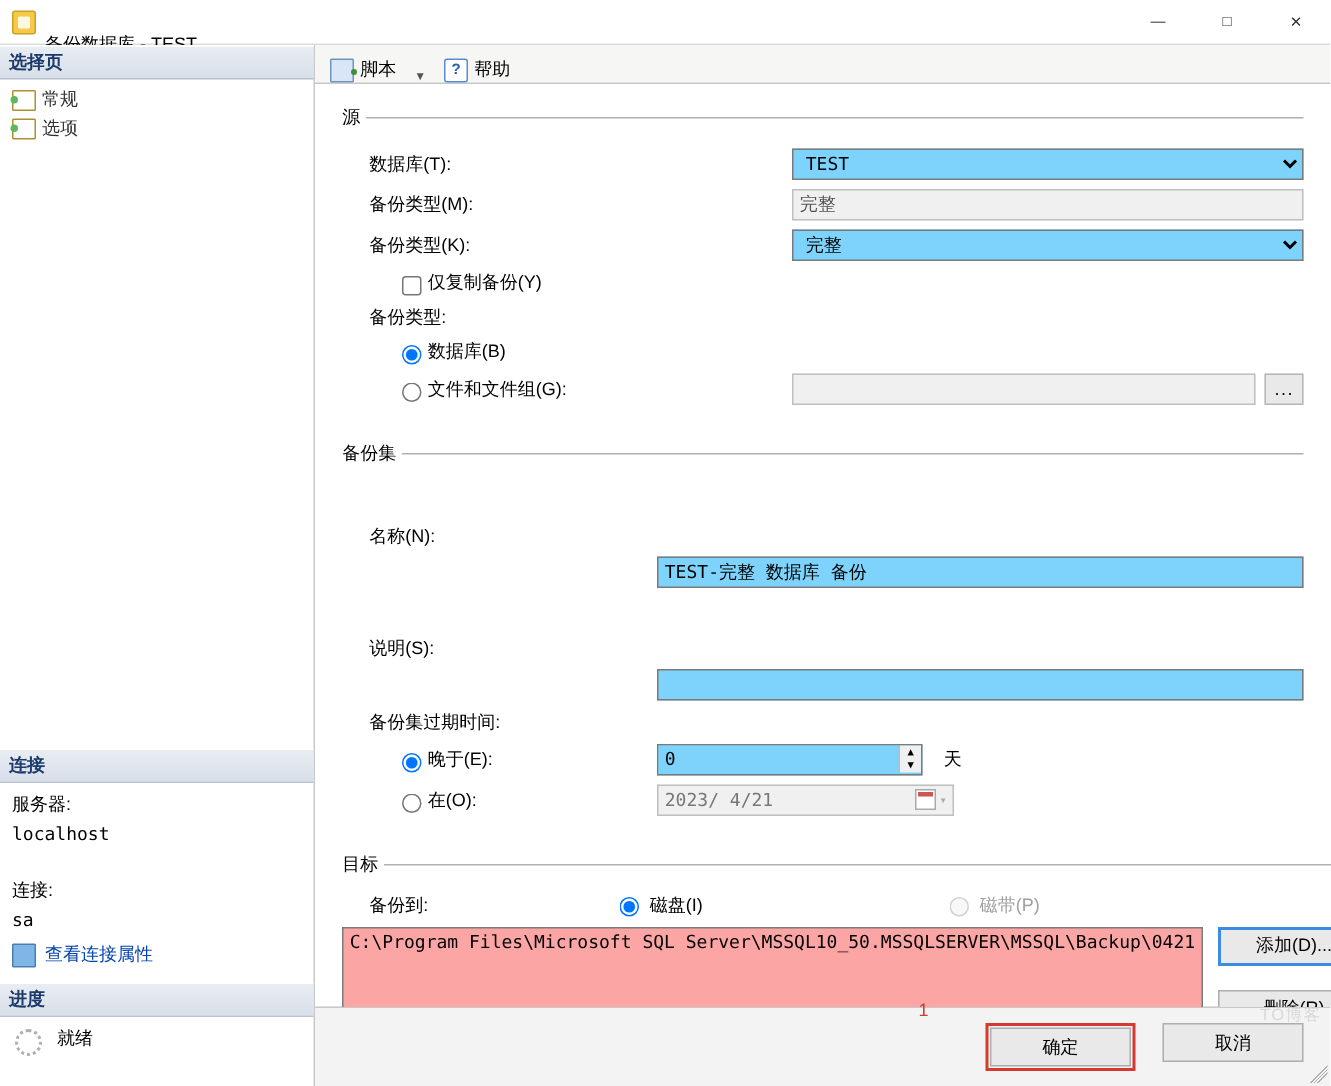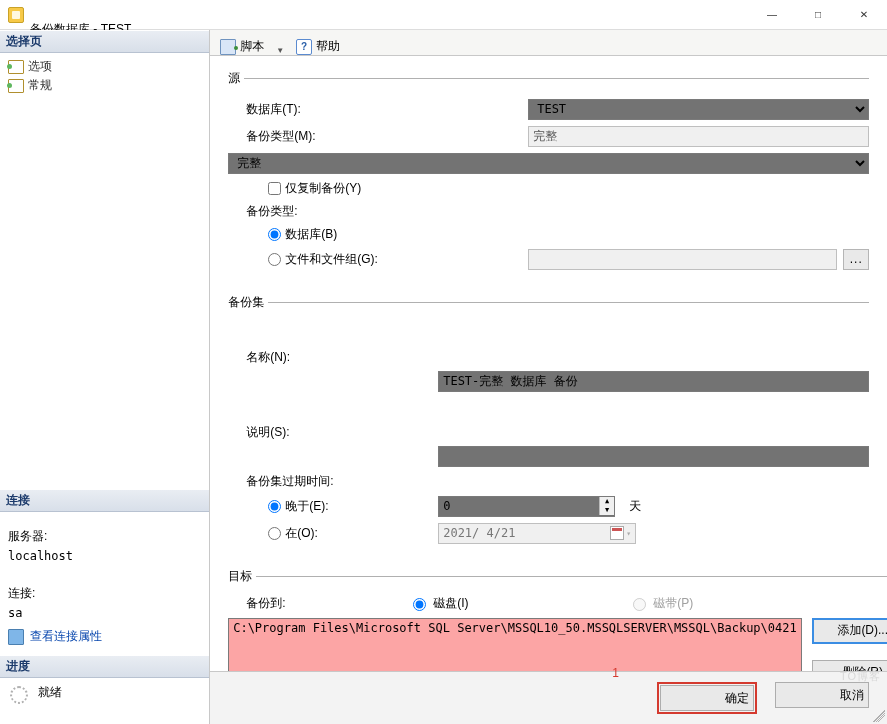--- a/index.html
+++ b/index.html
@@ -73,21 +73,21 @@
     width:16px; height:14px;
     background:#fff; border:1px solid #b08f2e;
     border-radius:1px;
     position:relative;
   }
   .page-item .pg-icon::before{
     content:""; position:absolute; left:-2px; top:3px; width:5px; height:5px;
     background:#5fb75f; border-radius:50%;
   }
   .sidebar-middle-spacer { flex:1 1 auto; }
-  .sidebar-block { padding:12px 8px 10px 8px; }
+  .sidebar-block { padding:2px 8px 10px 8px; }
   .sidebar-block .kv { margin:4px 0; }
   .sidebar-block .lbl { color:#000; }
   .sidebar-block .val { font-family:"SimSun", monospace; }
   .link { color:#0645ad; cursor:pointer; }
   .props-row{ display:flex; align-items:center; gap:6px; margin-top:8px;}
   .props-icon{
     width:16px;height:16px;background:#7fb6e8;border:1px solid #4a7fb0;border-radius:1px;position:relative;
   }
   .progress-icon{
     width:18px;height:18px;border:2px dotted #b0b0b0;border-radius:50%;
@@ -143,30 +143,30 @@
   .row .lab{
     flex:0 0 300px;
     padding-left:18px;
   }
   .ctrl{ flex:1 1 auto; display:flex; align-items:center; gap:6px; }
   select, input[type=text], .readonly, .spin, .date{
     font-family:"SimSun", monospace;
     font-size:12px;
     height:21px;
     border:1px solid #7a7a7a;
-    background:#737373;
+    background:#7dd3fc;
     padding:1px 4px;
   }
   select{ width:100%; }
   .readonly{
     width:100%; background:#f0f0f0; color:#555; border:1px solid #bfbfbf;
     display:flex; align-items:center;
   }
   input[type=text].wide{ width:100%;margin-top:48px; }
-  .chk, .rad{ display:flex; align-items:center; gap:4px; padding-left:40px;}
+  .chk, .rad{ display:flex; align-items:flex-end; gap:4px; padding-left:40px;}
   .rad input, .chk input{ margin:0; }
   .radio-inline{ display:inline-flex; align-items:center; gap:4px; }
 
   
   .dots-btn{
     width:28px;height:21px;background:#e9e9e9;border:1px solid #b5b5b5;
     display:flex;align-items:center;justify-content:center;
     letter-spacing:1px;
   }
 
@@ -228,21 +228,21 @@
   }
 
   
   .footer{
     border-top:1px solid #c8c8c8;
     padding:10px 18px 10px 10px;
     display:flex; justify-content:flex-end; gap:18px;
     position:relative;
     background:#f3f3f3;
   }
-  .footer .btn{ width:94px;justify-content:flex-end; }
+  .footer .btn{ width:94px; }
   .ok-highlight{
     border:2px solid #d43a2f;
     padding:1px;
   }
   .annotation-1{
     position:absolute;
     right:268px;
     top:-6px;
     color:#d43a2f;
     font-size:12px;
@@ -276,25 +276,25 @@
 </div>
 
 <div class="body">
 
   <div class="sidebar">
     <div class="sidebar-top">
       <div class="section-header">选择页</div>
       <div class="page-list">
         <div class="page-item">
           <span class="pg-icon"></span>
-          <span>选项</span>
+          <span>常规</span>
         </div>
         <div class="page-item">
           <span class="pg-icon"></span>
-          <span>常规</span>
+          <span>选项</span>
         </div>
       </div>
     </div>
 
     <div class="sidebar-middle-spacer"></div>
 
     <div class="section-header">连接</div>
     <div class="sidebar-block">
       <div class="kv"><span class="lbl">服务器:</span></div>
       <div class="kv"><span class="val">localhost</span></div>
@@ -338,20 +338,21 @@
         </div>
 
         <div class="row">
           <div class="lab">备份类型(M):</div>
           <div class="ctrl">
             <div class="readonly">完整</div>
           </div>
         </div>
 
         <div class="row">
+          <div class="lab">备份类型(K):</div>
           <div class="ctrl">
             <select>
               <option>完整</option>
             </select>
           </div>
         </div>
 
         <div class="row">
           <label class="chk">
             <input type="checkbox" style="">
@@ -418,21 +419,21 @@
           </div>
         </div>
 
         <div class="row">
           <label class="rad" style="flex:0 0 210px">
             <input type="radio" name="exp" style="">
             <span>在(O):</span>
           </label>
           <div class="ctrl">
             <div class="date">
-              <span>2021/ 4/21</span>
+              <span>2023/ 4/21</span>
               <span style="display:flex;align-items:center">
                 <span class="cal"></span>
                 <span class="dd">▾</span>
               </span>
             </div>
           </div>
         </div>
       </fieldset>
 
       <fieldset class="grp">

